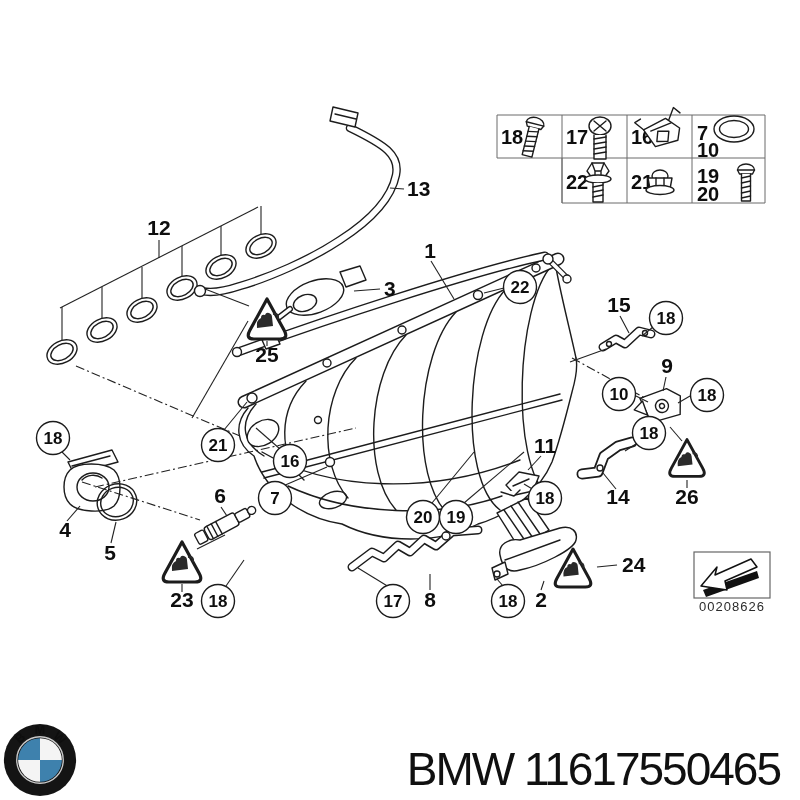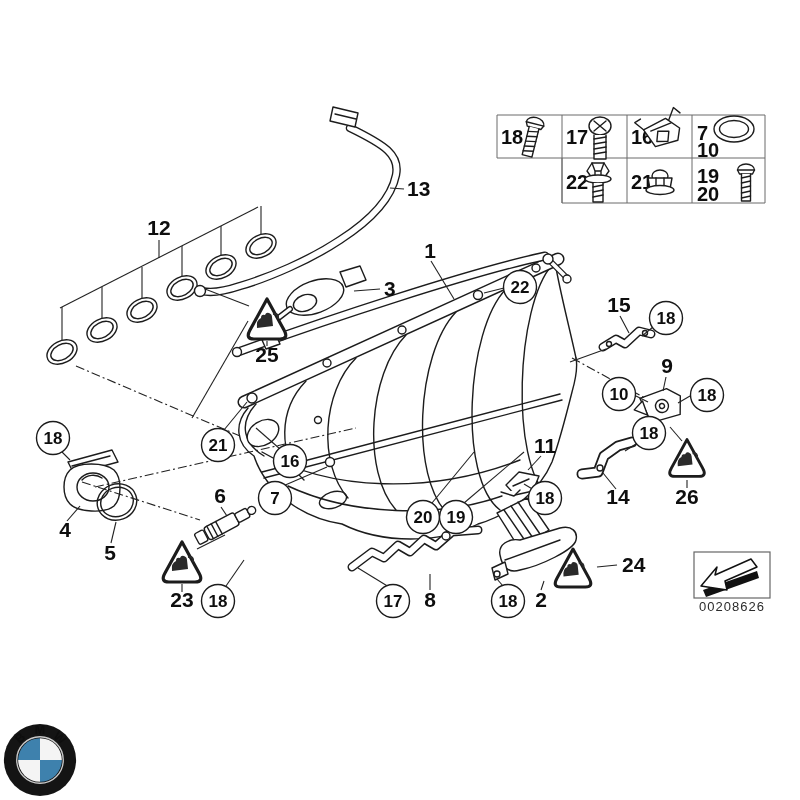--- a/index.html
+++ b/index.html
@@ -391,13 +391,14 @@
     <circle r="38" fill="#141414"></circle>
     <circle r="24.5" fill="none" stroke="#c9c9c9" stroke-width="1.4"></circle>
     <path d="M0,0 L0,-23 A23,23 0 0 1 23,0 Z" fill="#f4f4f4"></path>
     <path d="M0,0 L23,0 A23,23 0 0 1 0,23 Z" fill="#3e81ad"></path>
     <path d="M0,0 L0,23 A23,23 0 0 1 -23,0 Z" fill="#f4f4f4"></path>
     <path d="M0,0 L-23,0 A23,23 0 0 1 0,-23 Z" fill="#3e81ad"></path>
     <text transform="rotate(-42)" x="0" y="-27" text-anchor="middle" font-size="13" font-weight="bold" fill="#efefef">B</text>
     <text x="0" y="-27" text-anchor="middle" font-size="13" font-weight="bold" fill="#efefef">M</text>
     <text transform="rotate(42)" x="0" y="-27" text-anchor="middle" font-size="13" font-weight="bold" fill="#efefef">W</text>
   </svg>
+  <div id="part-title">BMW 11617550465</div>
 </div>
 
 </body></html>

